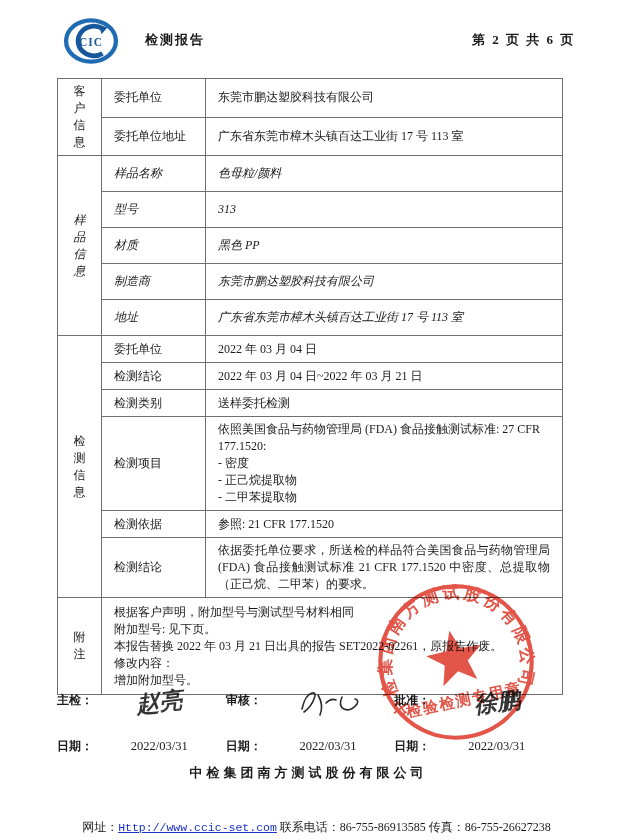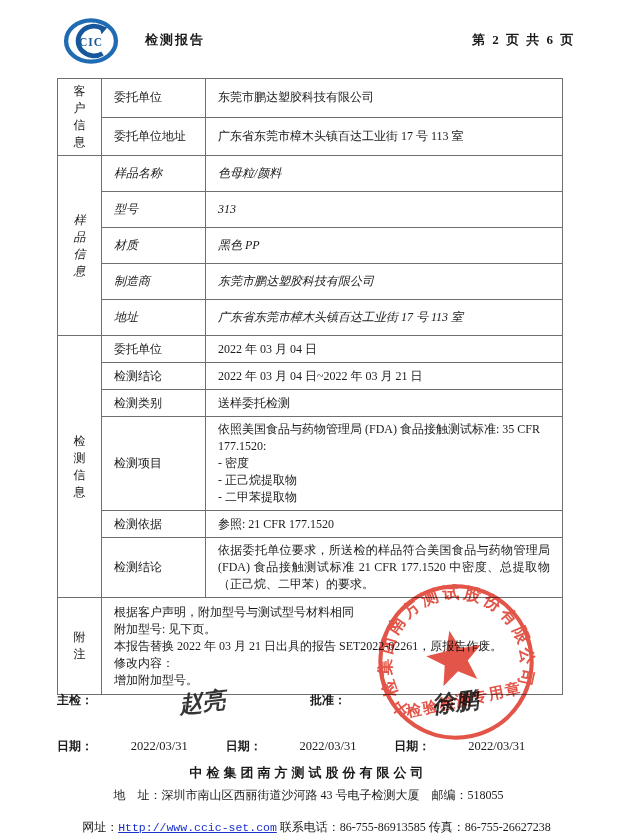--- a/index.html
+++ b/index.html
@@ -122,21 +122,21 @@
     <tr class="h26">
       <td class="lbl">检测结论</td>
       <td>2022 年 03 月 04 日~2022 年 03 月 21 日</td>
     </tr>
     <tr class="h26">
       <td class="lbl">检测类别</td>
       <td>送样委托检测</td>
     </tr>
     <tr class="hitems">
       <td class="lbl">检测项目</td>
-      <td class="items">依照美国食品与药物管理局 (FDA) 食品接触测试标准: 35 CFR 177.1520:
+      <td class="items">依照美国食品与药物管理局 (FDA) 食品接触测试标准: 27 CFR 177.1520:
 - 密度
 - 正己烷提取物
 - 二甲苯提取物</td>
     </tr>
     <tr class="h26">
       <td class="lbl">检测依据</td>
       <td>参照: 21 CFR 177.1520</td>
     </tr>
     <tr class="hconc">
       <td class="lbl">检测结论</td>
@@ -153,20 +153,28 @@
     </tr>
   </tbody>
     </table>
 
   <div class="sig-row">
     <div class="sig-col">
       <span class="sig-label">主检：</span>
       <span class="sig-art">
           <span class="sig-name">赵亮</span>
         </span>
+    </div>
+    <div class="sig-col">
+      <span class="sig-label">审核：</span>
+      <span class="sig-art">
+        <svg width="72" height="34" viewBox="0 0 72 34">
+          <path d="M10,24 q3,-14 10,-16 q5,-1 2,6 q-3,8 -10,13 M26,10 q6,10 2,20 M34,18 q5,-5 10,-3 M50,12 q-4,9 2,12 q7,3 13,-5 q2,-4 -2,-5" fill="none" stroke="#2a2a2a" stroke-width="1.6" stroke-linecap="round"></path>
+        </svg>
+      </span>
     </div>
     <div class="sig-col">
       <span class="sig-label">批准：</span>
       <span class="sig-art">
           <span class="sig-name">徐鹏</span>
         </span>
     </div>
   </div>
 
   <div class="date-row">
@@ -190,22 +198,19 @@
       <path id="sealArc" d="M 33 142 A 78 78 0 1 1 167 142" fill="none"></path>
     </defs>
     <text font-size="20" font-weight="bold" fill="#df4234" letter-spacing="4" font-family="'Liberation Serif',serif">
       <textPath href="#sealArc" startOffset="50%" text-anchor="middle">中检集团南方测试股份有限公司</textPath>
     </text>
     <polygon fill="#df4234" points="100,62 108.6,85 133.3,86 114,101.3 120.6,125 100,111.4 79.4,125 86,101.3 66.7,86 91.4,85"></polygon>
     <text x="100" y="152" text-anchor="middle" font-size="18" font-weight="bold" fill="#df4234" letter-spacing="2" font-family="'Liberation Serif',serif">检验检测专用章</text>
   </svg>
 
   <div class="ftr ftr-company">中检集团南方测试股份有限公司</div>
-  <div class="ftr ftr-line1">
-    <span>地　址：</span><span>深圳市南山区西丽街道沙河路 43 号电子检测大厦</span>　<span>邮编：</span><span>518055</span>
-  </div>
   <div class="ftr ftr-line2">
     <span>网址：</span><a class="link">Http://www.ccic-set.com</a>
     <span>联系电话：</span><span>86-755-86913585</span>
     <span>传真：</span><span>86-755-26627238</span>
   </div>
 
 </div>
 
 </body></html>

